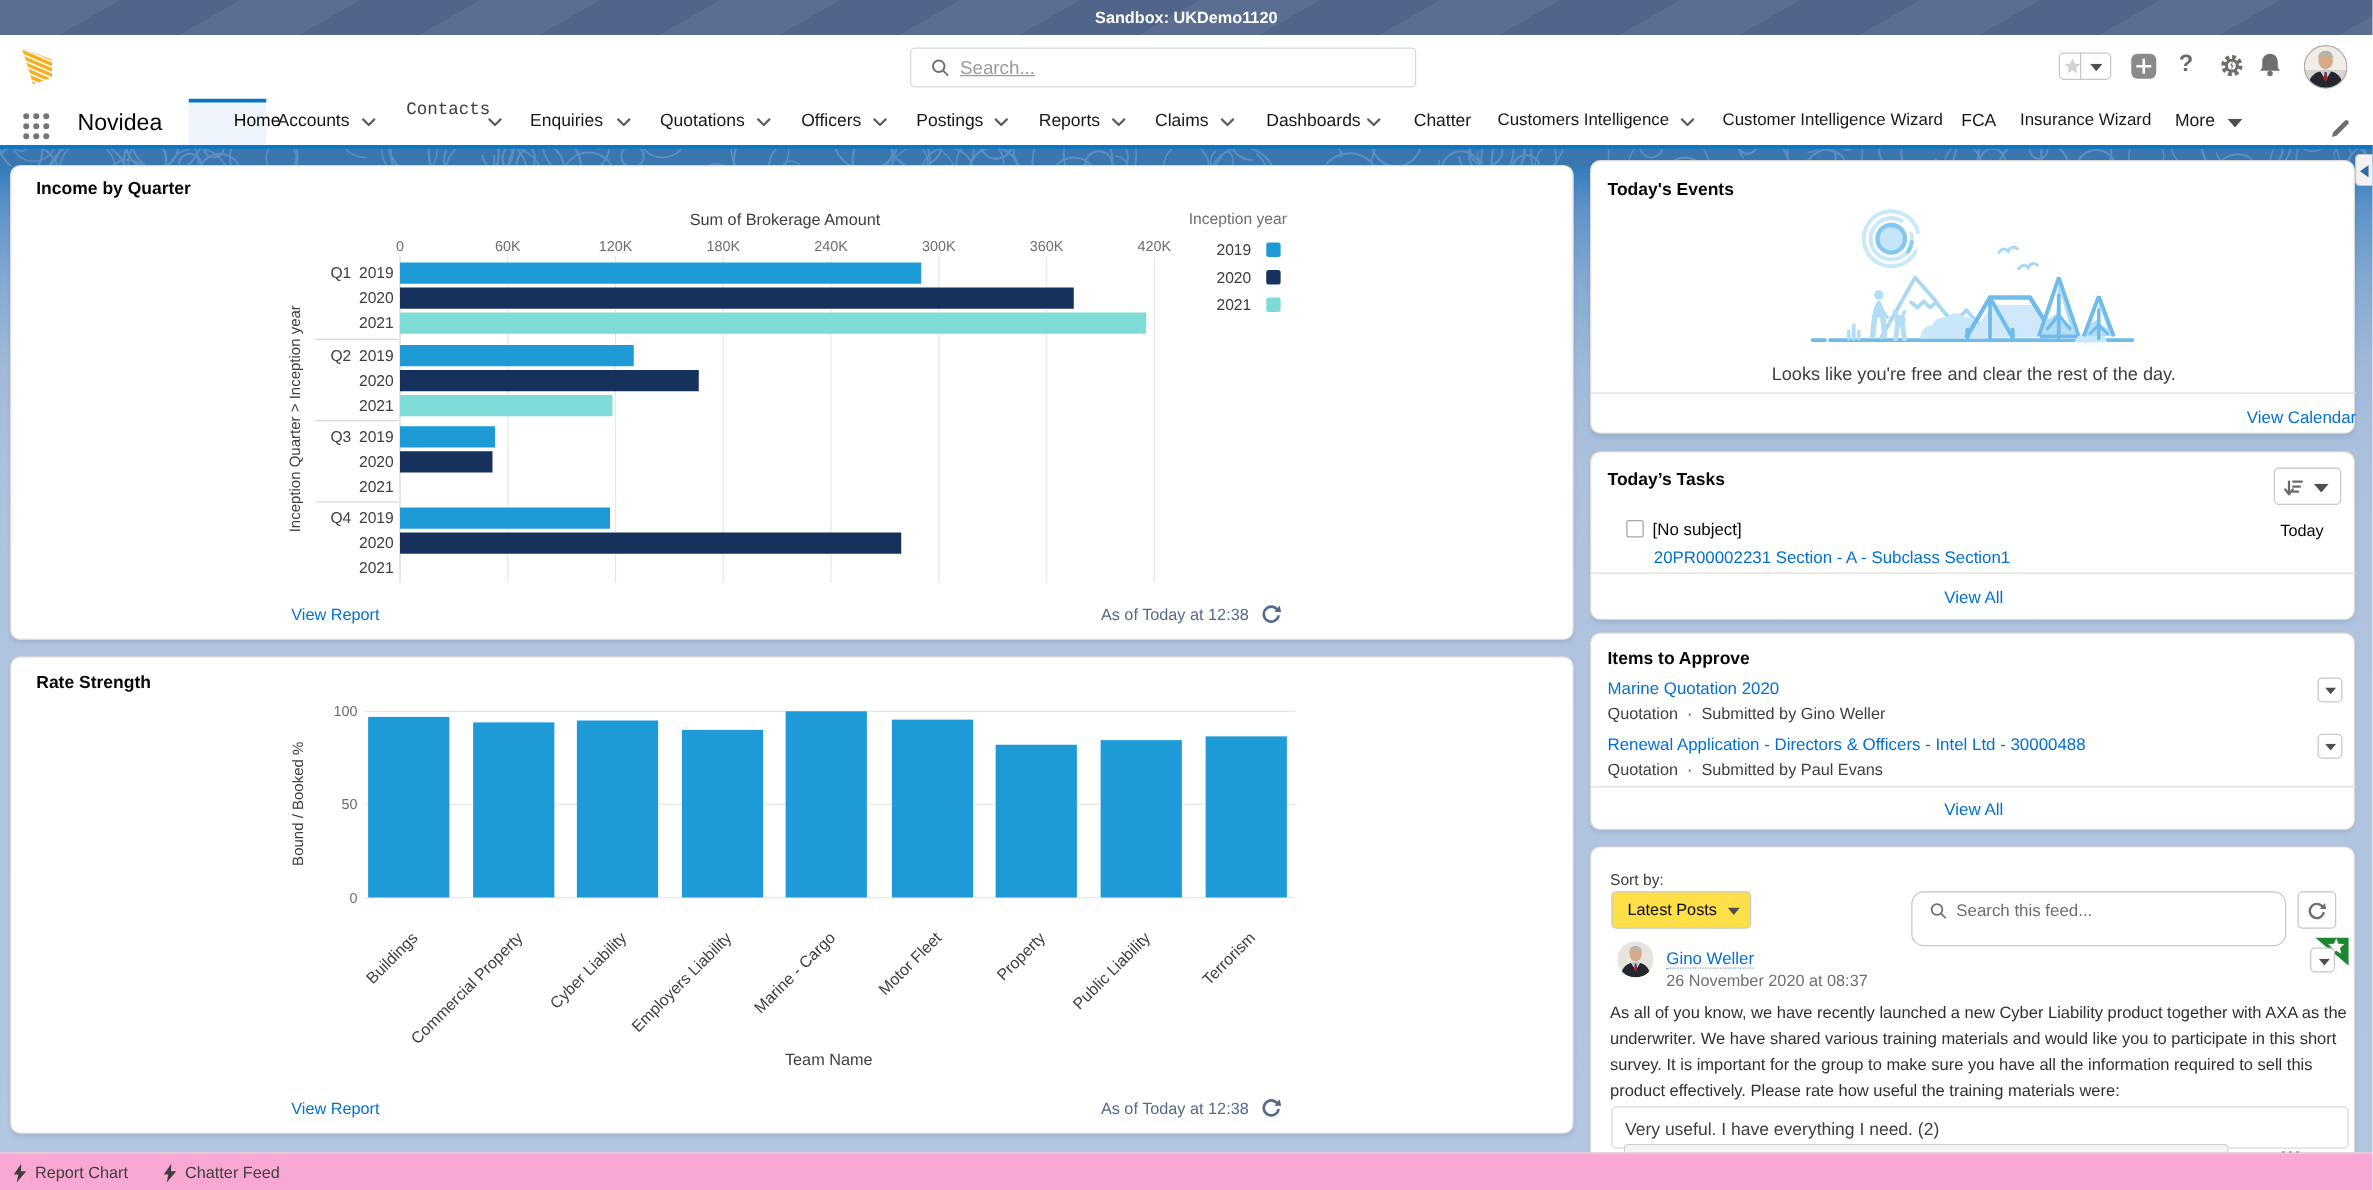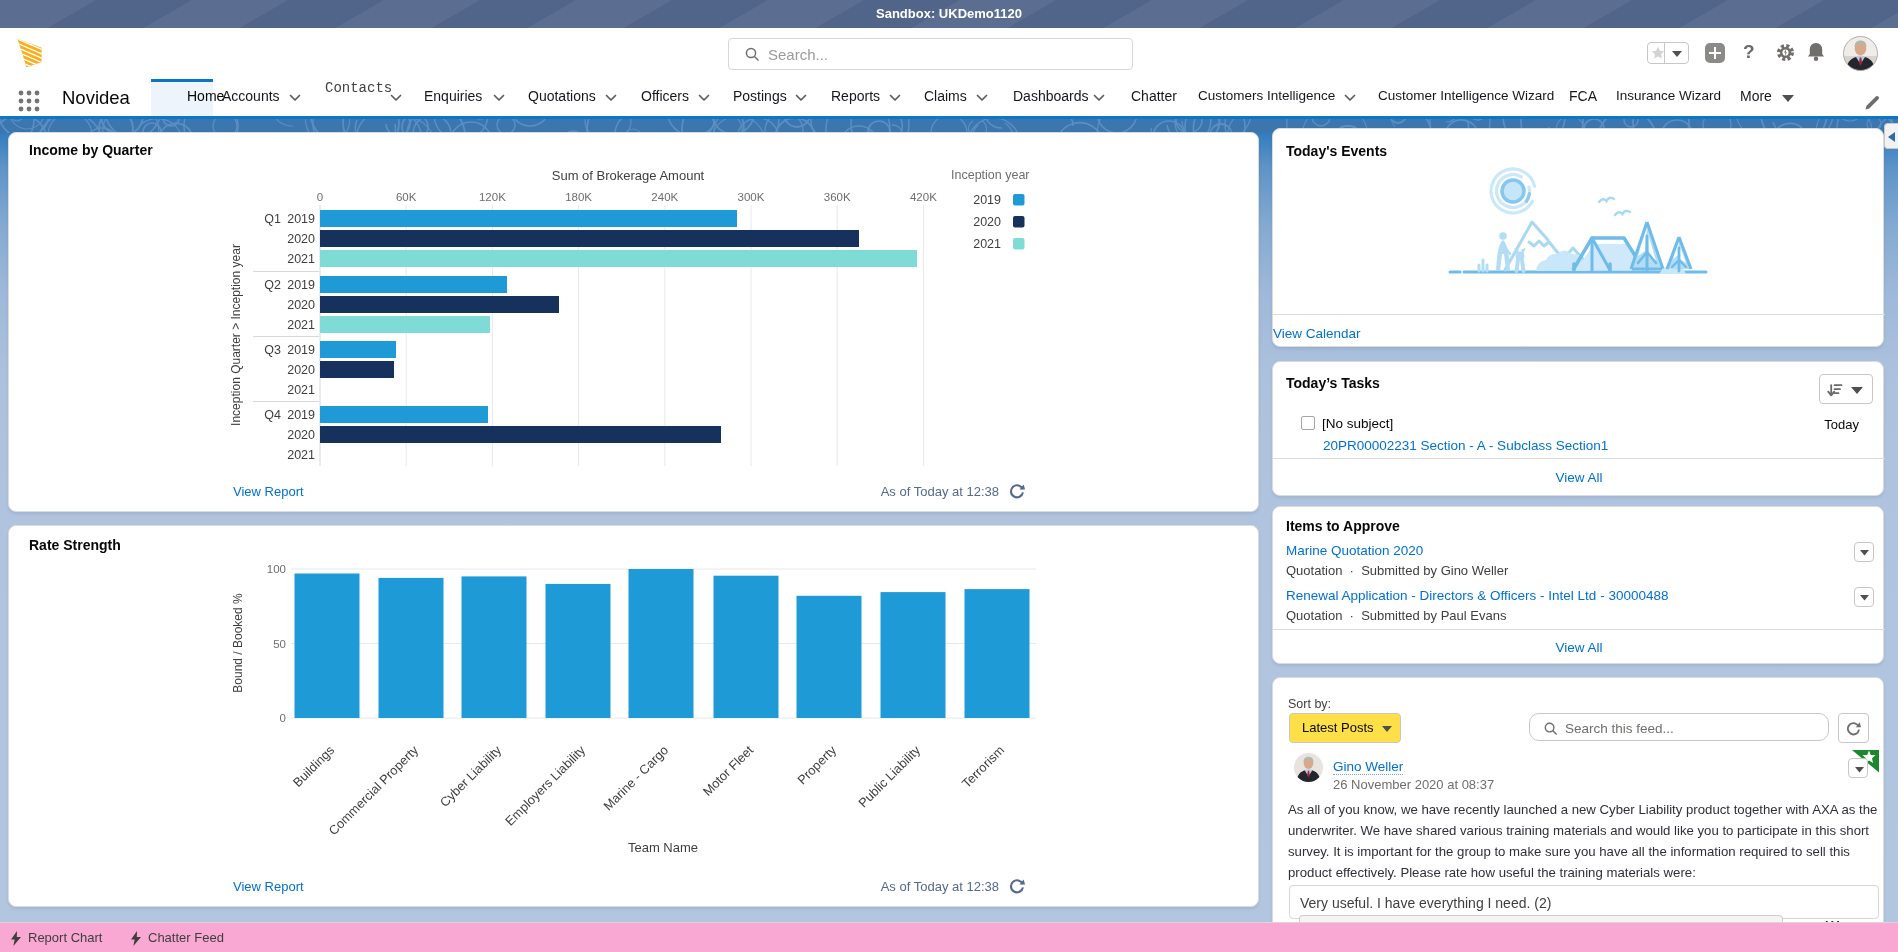--- a/index.html
+++ b/index.html
@@ -44,21 +44,21 @@
         <line x1="-3" y1="21.5" x2="29" y2="35.3"></line>
       </g>
     </g>
   </svg>
 
   <div class="abs" style="left:728px; top:10px; width:405px; height:32px; border:1px solid #d8d7d6; border-radius:4px; background:#fff;">
     <svg class="abs" style="left:16px; top:8px;" width="15" height="15" viewBox="0 0 15 15">
         <circle cx="6" cy="6" r="4.6" fill="none" stroke="#706e6b" stroke-width="1.5"></circle>
         <line x1="9.5" y1="9.5" x2="13.5" y2="13.5" stroke="#706e6b" stroke-width="1.5"></line>
       </svg>
-    <span class="abs" style="left:39px; top:7px; font-size:15px; color:#9b9b9b;">Search...</span>
+    <span class="abs" style="left:39px; top:7px; font-size:15px; color:#9b9b9b;text-decoration:underline;">Search...</span>
   </div>
 
   <div class="abs" style="left:1647px; top:14px; width:42px; height:22px; border:1px solid #c9c7c5; border-radius:4px; background:#fff;">
     <svg class="abs" style="left:3px; top:3px;" width="14" height="14" viewBox="0 0 14 14">
         <path d="M7 0.8 L8.9 4.8 L13.2 5.3 L10 8.2 L10.9 12.5 L7 10.4 L3.1 12.5 L4 8.2 L0.8 5.3 L5.1 4.8 Z" fill="#d4d2d0"></path>
       </svg>
     <div class="abs" style="left:16px; top:-1px; width:1px; height:22px; background:#c9c7c5;"></div>
     <svg class="abs" style="left:24px; top:8px;" width="10" height="6" viewBox="0 0 10 6">
         <path d="M0 0 L10 0 L5 6 Z" fill="#514f4d"></path>
       </svg>
@@ -452,22 +452,23 @@
       <path d="M204 72 L204 107" stroke="#6fbbe9" stroke-width="3" stroke-linecap="round"></path>
       <path d="M204 88 L195 99 M204 88 L213 99" stroke="#6fbbe9" stroke-width="2.6" stroke-linecap="round"></path>
       <path d="M216 110 q5 -9 14 -9 q10 0 13 9 Z" fill="#c8e8f9"></path>
       <path d="M224 105 L236 73 L248 105 Z" fill="#b3ddf5"></path>
       <path d="M236 77 L230 95 L235 91 Z" fill="#ffffff"></path>
       <path d="M237 82 L243 99 L237 95 Z" fill="#ffffff"></path>
       <path d="M236 73 L224 105 M236 73 L248 105" stroke="#6fbbe9" stroke-width="3" stroke-linejoin="round" fill="none"></path>
       <path d="M236 84 L236 107" stroke="#6fbbe9" stroke-width="2.8" stroke-linecap="round"></path>
       <path d="M236 96 L229 103 M236 96 L243 103" stroke="#6fbbe9" stroke-width="2.4" stroke-linecap="round"></path>
     </svg>
+    <div class="abs" style="left:0; top:163px; width:612px; text-align:center; font-size:14.5px; color:#3e3e3c;">Looks like you're free and clear the rest of the day.</div>
     <div class="abs" style="left:0; top:185px; width:612px; height:1px; background:#dddbda;"></div>
-    <div class="abs vr" style="left:0; top:197px; width:612px; text-align:left; font-size:13.5px;">View Calendar</div>
+    <div class="abs vr" style="left:0; top:197px; width:612px; text-align:right; font-size:13.5px;">View Calendar</div>
   </div>
 
   <div class="card" id="tasks" style="left:1272px; top:245px; width:612px; height:135px;">
     <div class="cardtitle" style="left:13px; top:13px;">Today’s Tasks</div>
     <div class="abs" style="left:546px; top:12px; width:54px; height:30px; border:1px solid #c9c7c5; border-radius:4px; background:#fff;">
       <svg class="abs" style="left:7px; top:7px;" width="16" height="16" viewBox="0 0 16 16">
         <g stroke="#6b6a68" stroke-width="1.8" stroke-linecap="round">
           <line x1="4.2" y1="3.2" x2="4.2" y2="12.2"></line>
           <line x1="7.5" y1="3.2" x2="14.5" y2="3.2"></line>
           <line x1="7.5" y1="7.2" x2="13" y2="7.2"></line>
@@ -508,21 +509,21 @@
   </div>
 
   <div class="card" id="feed" style="left:1272px; top:561px; width:612px; height:250px; border-radius:8px 8px 0 0;">
     <div class="abs" style="left:15px; top:19px; font-size:12.5px; color:#3e3e3c;">Sort by:</div>
     <div class="abs" style="left:16px; top:35px; width:112px; height:30px; border:1px solid #c9c7c5; border-radius:4px; background:#fde047;">
       <span class="abs" style="left:12px; top:6px; font-size:13px; color:#080707;">Latest Posts</span>
       <svg class="abs" style="left:92px; top:12px;" width="10" height="6" viewBox="0 0 10 6">
           <path d="M0 0 L10 0 L5 6 Z" fill="#514f4d"></path>
         </svg>
     </div>
-    <div class="abs" style="left:256px; top:35px; width:300px; height:28px; border:1px solid #c9c7c5; border-radius:10px; background:#fff;">
+    <div class="abs" style="left:256px; top:35px; width:300px; height:44px; border:1px solid #c9c7c5; border-radius:10px; background:#fff;">
       <svg class="abs" style="left:14px; top:8px;" width="14" height="14" viewBox="0 0 15 15">
           <circle cx="6" cy="6" r="4.6" fill="none" stroke="#706e6b" stroke-width="1.5"></circle>
           <line x1="9.5" y1="9.5" x2="13.5" y2="13.5" stroke="#706e6b" stroke-width="1.5"></line>
         </svg>
       <span class="abs" style="left:35px; top:7px; font-size:13.5px; color:#706e6b;">Search this feed...</span>
     </div>
     <div class="abs" style="left:565px; top:35px; width:31px; height:30px; border:1px solid #c9c7c5; border-radius:4px; background:#fff;">
       <svg class="abs" style="left:7px; top:7px;" width="15" height="15" viewBox="0 0 16 16">
         <path d="M13.6 6.2 A6 6 0 1 0 13.9 9.3" fill="none" stroke="#706e6b" stroke-width="2"></path>
         <path d="M10.5 6.6 L16 6.6 L14.7 1.4 Z" fill="#706e6b"></path>

